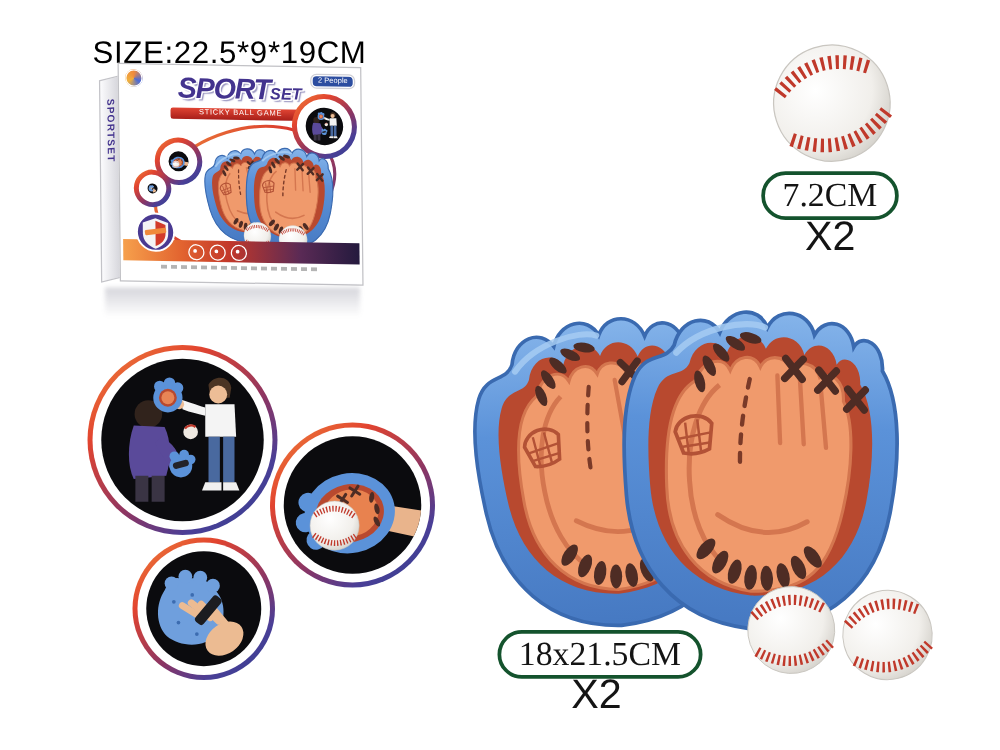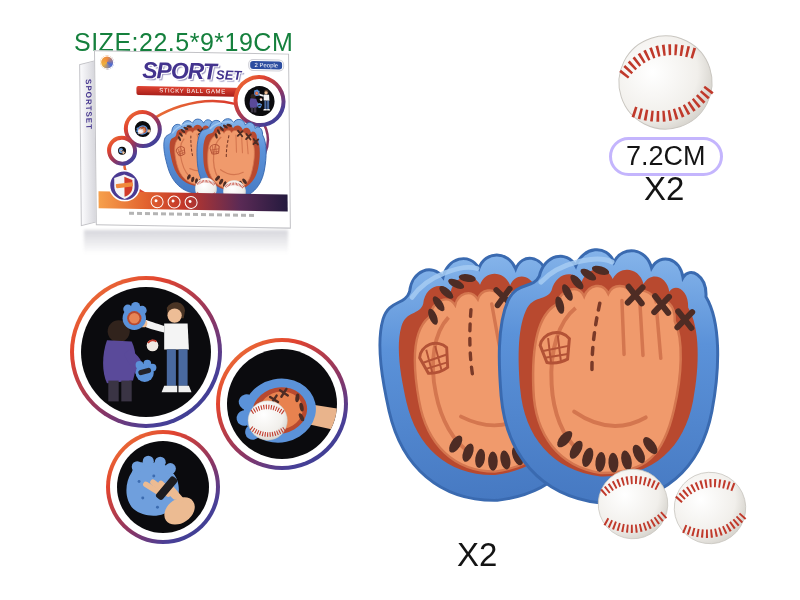--- a/index.html
+++ b/index.html
@@ -1,23 +1,23 @@
 <!DOCTYPE html>
 <html><head>
 <meta charset="utf-8">
 <style>
   html,body{margin:0;padding:0;background:#fff;}
   .stage{position:relative;width:800px;height:600px;background:#ffffff;overflow:hidden;
          font-family:"Liberation Sans",sans-serif;color:#111;}
   .abs{position:absolute;}
 
   
-  .size-label{left:74px;top:28px;font-size:25px;letter-spacing:.5px;color:#15803d;}
-  .pill{border:3px solid #c4b5fd;border-radius:20px;background:#fff;padding:1px 14px;
-        font-size:27px;color:#141414;white-space:nowrap;}
+  .size-label{left:74px;top:28px;font-size:25px;letter-spacing:.5px;color:#000000;}
+  .pill{border:3px solid #14532d;border-radius:20px;background:#fff;padding:1px 14px;
+        font-size:27px;color:#141414;white-space:nowrap;font-family:Liberation Serif, serif;}
   .pill-ball{left:609px;top:137px;}
   .pill-glove{left:398px;top:504px;}
   .qty{font-size:33px;color:#141414;}
   .qty-ball{left:644px;top:170px;}
   .qty-glove{left:457px;top:536px;}
 
   
   .box{left:80px;top:52px;width:212px;height:186px;transform:rotate(-.6deg);}
   .box-side{position:absolute;left:0;top:9px;width:16px;height:160px;
             background:linear-gradient(to right,#fbfbfd,#d2d2d8);
@@ -330,15 +330,16 @@
     </svg>
   <svg class="abs ball-small1" viewBox="0 0 100 100">
       <use href="#baseball"></use>
     </svg>
   <svg class="abs ball-small2" viewBox="0 0 100 100">
       <use href="#baseball"></use>
     </svg>
 
   <div class="abs pill pill-ball">7.2CM</div>
   <div class="abs qty qty-ball">X2</div>
+  <div class="abs pill pill-glove">18x21.5CM</div>
   <div class="abs qty qty-glove">X2</div>
 
 </div>
 
 </body></html>

